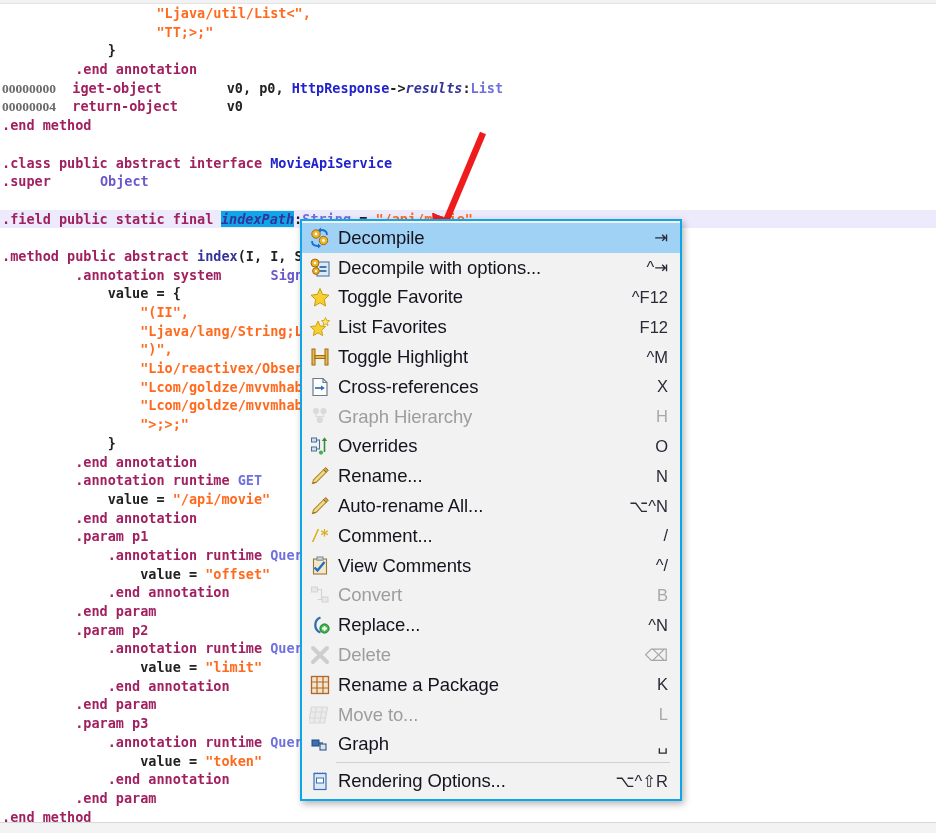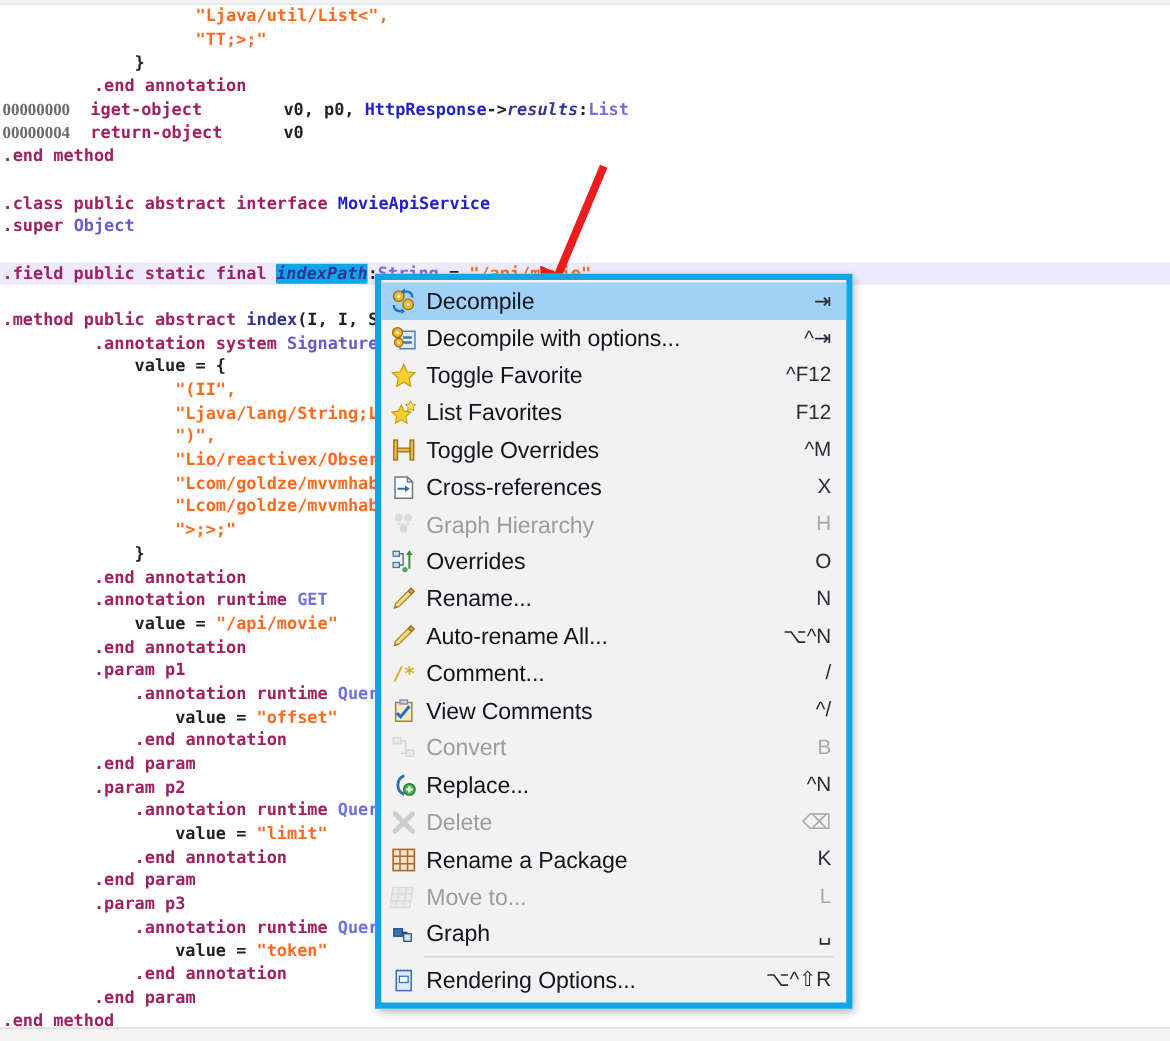--- a/index.html
+++ b/index.html
@@ -40,35 +40,35 @@
   .sel { background:#0ea5e9; }
   .caret {
     display:inline-block; width:0; border-left:1.5px solid #1a1a6e;
     height:13px; vertical-align:-2px; margin-right:-1.5px;
   }
 
   
   .t-dir   { color:#a02060; }
   .t-str   { color:#ff6a1e; }   
   .t-type  { color:#7070e0;text-align:right; }   
-  .t-type2 { color:#6a5acd; }
+  .t-type2 { color:#6a5acd;margin-left:41px; }
   .t-meth  { color:#333399; }
   .t-num   { color:#6a6a6a;font-family:Liberation Serif, serif; }
   .t-plain { color:#222222; }
   .t-field { color:#333399; font-style:italic; }
   .t-blue  { color:#2222cc;text-align:center; }
 
   
   #annotation-arrow { position:absolute; left:415px; top:125px; pointer-events:none; }
 
   
   #context-menu {
     position:absolute; left:300px; top:219px; width:382px;
     background:#f2f2f2;
-    border:5px solid #0ea5e9;
+    border:2px solid #0ea5e9;
     box-shadow: 2px 3px 7px rgba(0,0,0,0.30);
     padding:2px 0 3px 0;
     font-family:"Liberation Sans", sans-serif;
   }
   .menu-item {
     position:relative;
     display:flex; align-items:center;
     height:29.8px;
     padding:0 12px 0 0;
     cursor:default;
@@ -166,21 +166,21 @@
       <span class="mi-shortcut">F12</span>
     </div>
     <div class="menu-item">
       <span class="mi-icon">
         <svg width="22" height="22" viewBox="0 0 22 22" style="">
           <rect x="3" y="3" width="3" height="16" fill="#e8b84b" stroke="#9a6e12" stroke-width="1"></rect>
                 <rect x="16" y="3" width="3" height="16" fill="#e8b84b" stroke="#9a6e12" stroke-width="1"></rect>
                 <rect x="6" y="9.5" width="10" height="3" fill="#e8b84b" stroke="#9a6e12" stroke-width="1"></rect>
         </svg>
       </span>
-      <span class="mi-label">Toggle Overrides</span>
+      <span class="mi-label">Toggle Highlight</span>
       <span class="mi-shortcut">^M</span>
     </div>
     <div class="menu-item">
       <span class="mi-icon">
         <svg width="22" height="22" viewBox="0 0 22 22" style="">
           <path d="M4 2.5h10l4 4v13H4z" fill="#fdfdfd" stroke="#6d7b88" stroke-width="1.2"></path>
                 <path d="M14 2.5v4h4" fill="none" stroke="#6d7b88" stroke-width="1.2"></path>
                 <path d="M6 12h7" stroke="#2a6fb0" stroke-width="1.7"></path>
                 <polygon points="12,9.4 15.8,12 12,14.6" fill="#2a6fb0"></polygon>
         </svg>

